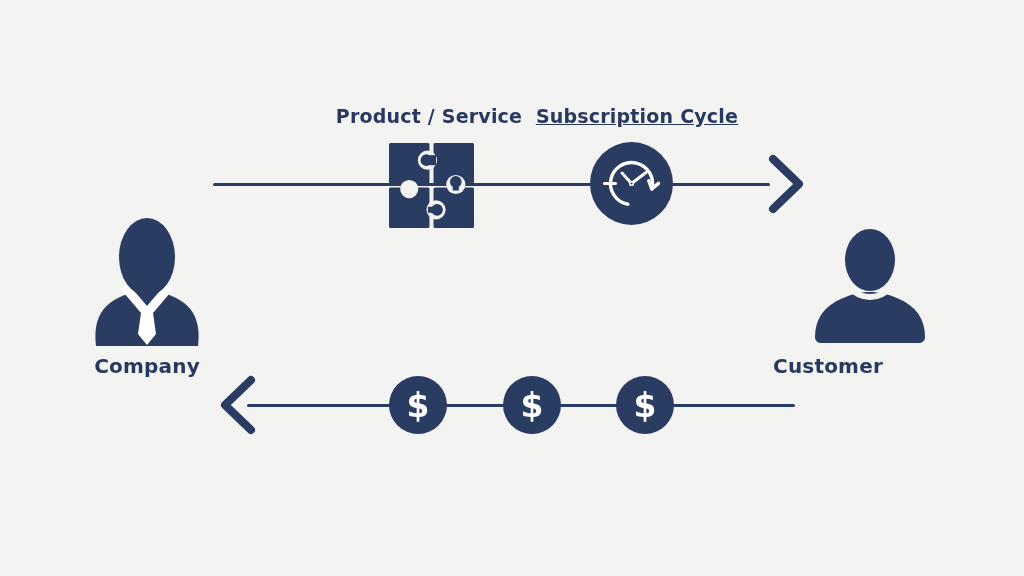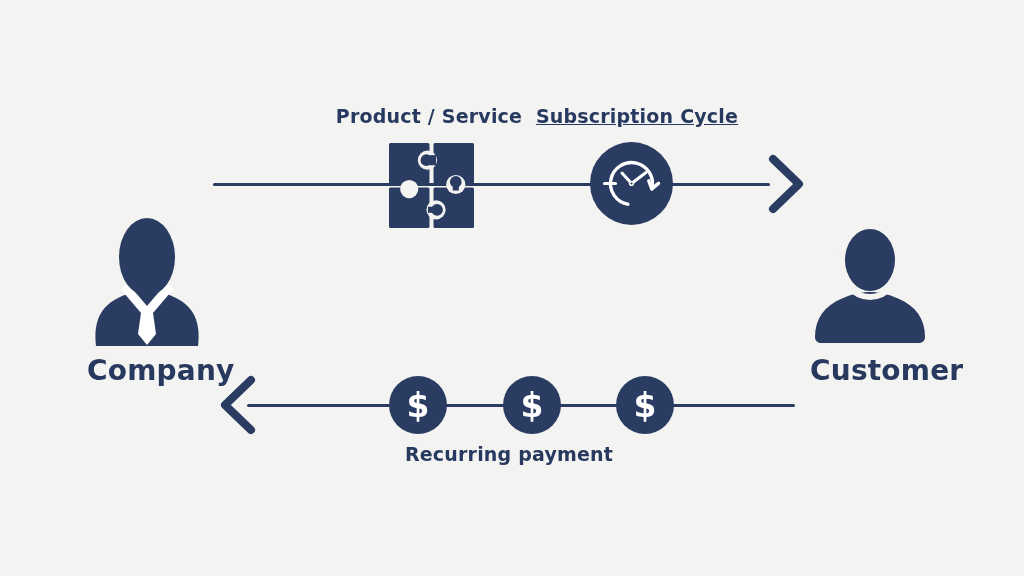--- a/index.html
+++ b/index.html
@@ -14,21 +14,21 @@
   .abs { position: absolute; }
   .label {
     position: absolute;
     color: #28395f;
     font-weight: 700;
     font-size: 19px;
     letter-spacing: 0.2px;
     text-align: center;
     white-space: nowrap;
   }
-  .entity-label { font-size: 28px; }
+  .entity-label { font-size: 20px; }
   .hline {
     position: absolute;
     height: 3px;
     background: #2a3c62;
     border-radius: 2px;
     z-index: 1;
   }
   .icon-layer { z-index: 2; }
   .coin {
     position: absolute;
@@ -112,33 +112,32 @@
              C 42 65, 51 63, 60 63
              C 69 63, 78 65, 88 69.5
              C 106 77, 115 90, 115 108
              C 115 111.5, 112.5 114, 109 114
              L 11 114
              C 7.5 114, 5 111.5, 5 108
              Z" fill="#2a3c62"></path>
     <ellipse cx="60" cy="31" rx="31" ry="37" fill="none" stroke="#f3f3f2" stroke-width="6"></ellipse>
     <ellipse cx="60" cy="31" rx="25" ry="31" fill="#2a3c62"></ellipse>
   </svg>
-  <div class="label entity-label" style="left:810px; top:354px; width:120px;">Customer</div>
+  <div class="label entity-label" style="left:768px; top:354px; width:120px;">Customer</div>
 
   <div class="hline" style="left:247px; top:403.5px; width:548px;"></div>
 
   <svg class="abs icon-layer" style="left:217px; top:372px;" width="40" height="66" viewBox="0 0 40 66">
     <polyline points="34,8 8,33 34,58" fill="none" stroke="#2a3c62" stroke-width="8" stroke-linecap="round" stroke-linejoin="round"></polyline>
   </svg>
 
   <div class="coin" style="left:389px; top:376px;">
     <span>$</span>
   </div>
   <div class="coin" style="left:503px; top:376px;">
     <span>$</span>
   </div>
   <div class="coin" style="left:616px; top:376px;">
     <span>$</span>
   </div>
 
-  <div class="label" style="left:399px; top:443px; width:220px;">Recurring payment</div>
 
 </div>
 
 </body></html>

